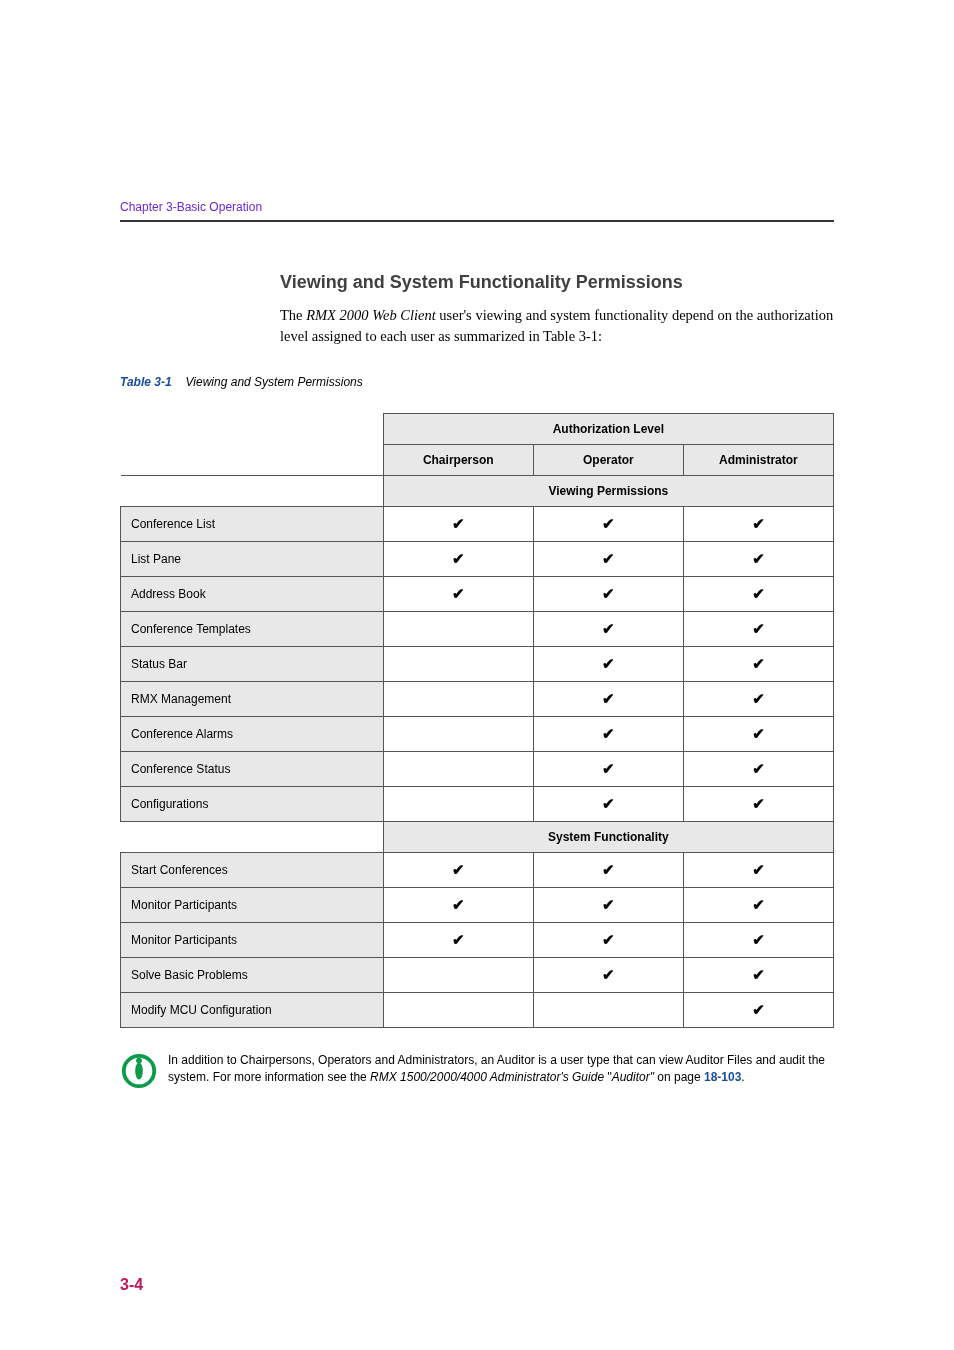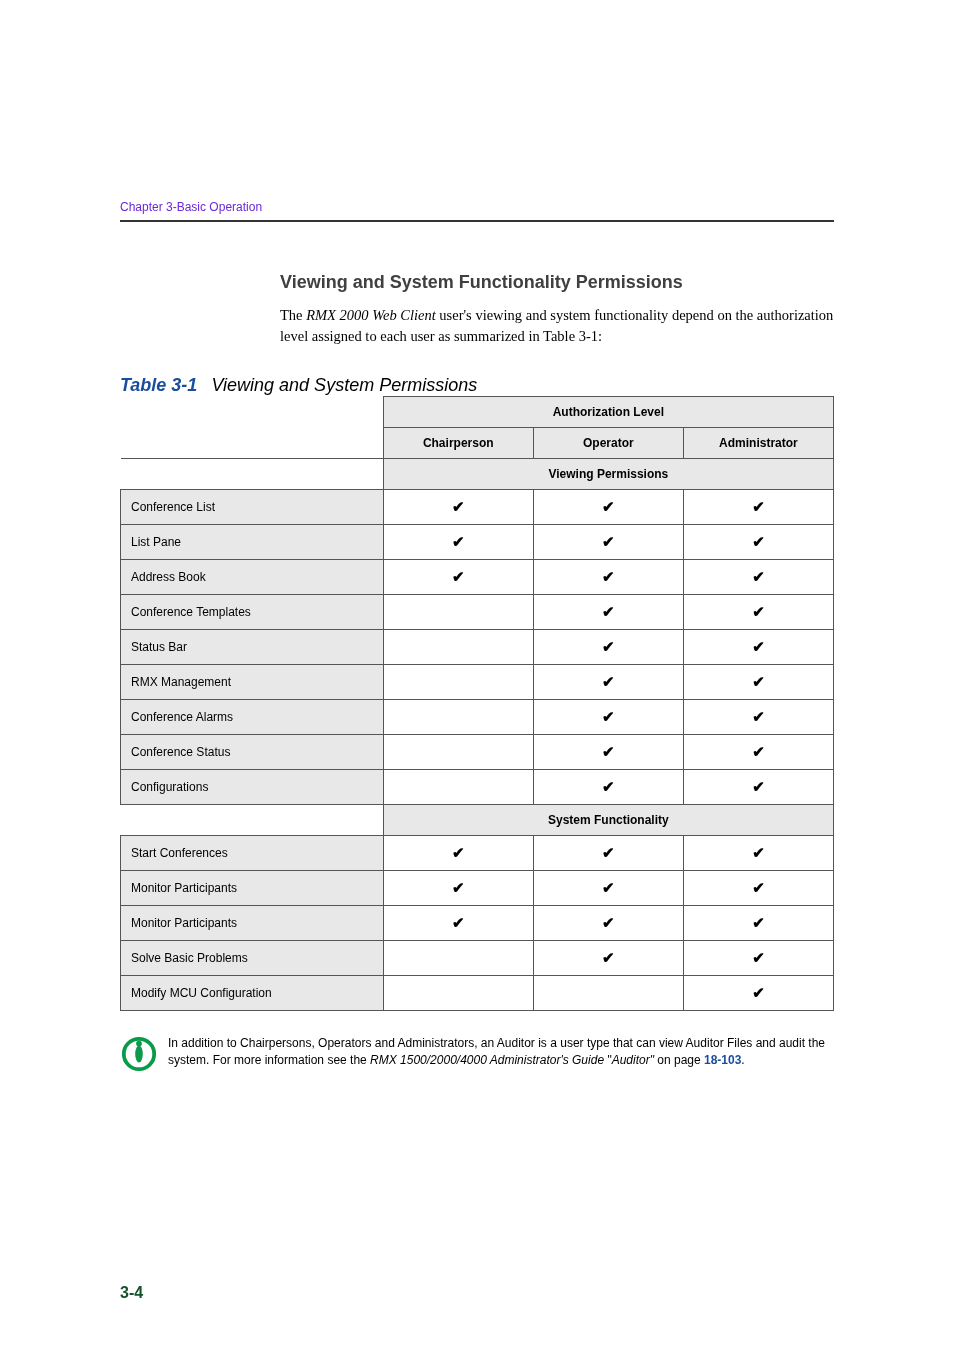--- a/index.html
+++ b/index.html
@@ -45,25 +45,25 @@
       font-size: 14.5px;
       line-height: 1.45;
       color: #000;
       margin-bottom: 0;
     }
     .body-text .italic {
       font-style: italic;
     }
     .table-caption {
       font-family: Arial, sans-serif;
-      font-size: 18px;
+      font-size: 12px;
       font-style: italic;
       color: #000;
       margin-top: 28px;
-      margin-bottom: 0;
+      margin-bottom: 24px;
       margin-left: -160px;
     }
     .table-caption .caption-label {
       color: #1a4d9e;
       font-weight: bold;
       font-style: italic;
       margin-right: 14px;
     }
     table.permissions {
       border-collapse: collapse;
@@ -134,25 +134,25 @@
     .note-text .italic {
       font-style: italic;
     }
     .note-text .link {
       color: #1a4d9e;
       font-weight: bold;
     }
     .page-number {
       position: absolute;
       left: 120px;
-      bottom: 48px;
+      bottom: 56px;
       font-family: 'Helvetica Neue', Arial, sans-serif;
       font-size: 16px;
       font-weight: bold;
-      color: #14532d;
+      color: #be185d;
     }
   </style>
 </head>
 <body>
 
 <div class="page">
   <div class="chapter-header">Chapter 3-Basic Operation</div>
   <hr class="divider-line">
 
   <div class="content-wrapper">

